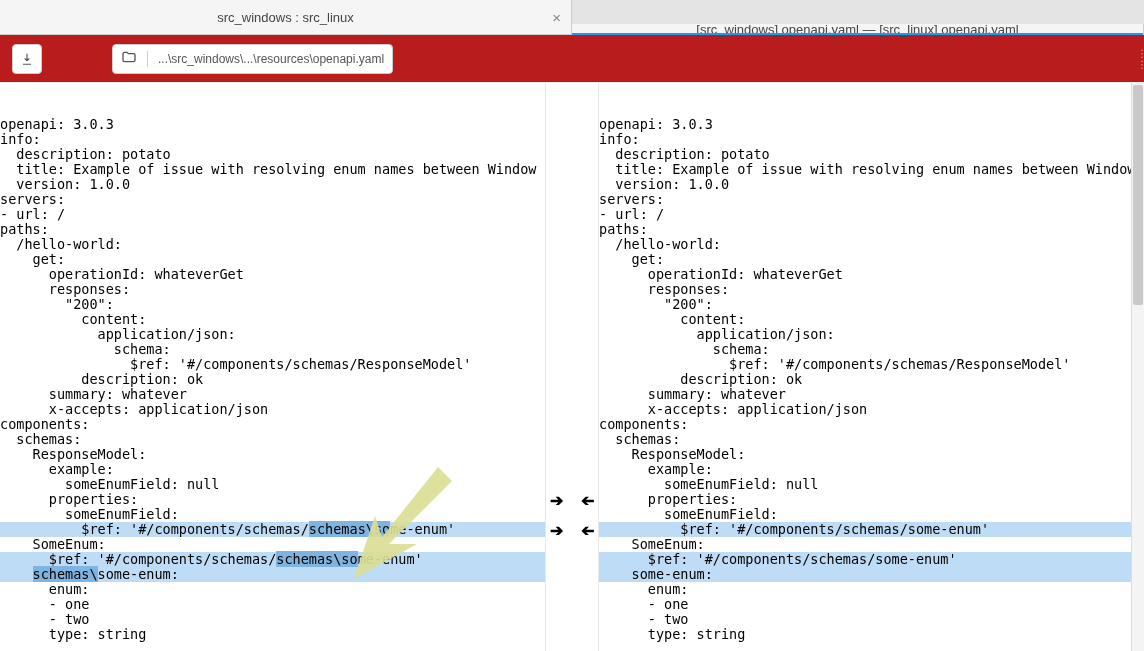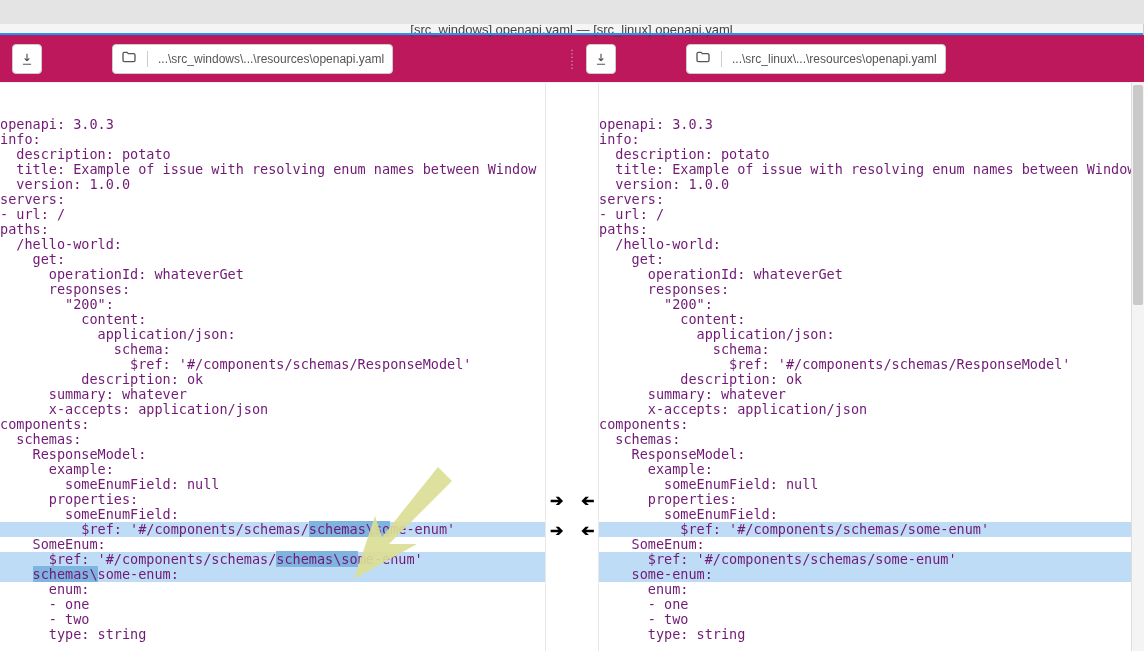--- a/index.html
+++ b/index.html
@@ -49,21 +49,21 @@
     position: absolute;
     right: 10px;
     color: #888;
     font-size: 15px;
     cursor: pointer;
   }
   .toolbar-row {
     height: 48px;
     display: flex;
     align-items: stretch;
-    background: #be185d;
+    background: #b91c1c;
     border-bottom: 1px solid #eee;
   }
   .toolbar-half {
     flex: 1;
     display: flex;
     align-items: center;
     padding: 0 12px;
     gap: 70px;
   }
   .toolbar-divider {
@@ -111,21 +111,21 @@
     overflow: hidden;
   }
   .pane {
     flex: 1;
     font-family: "Consolas", "Menlo", "DejaVu Sans Mono", monospace;
     font-size: 13.5px;
     line-height: 15px;
     white-space: pre;
     overflow: hidden;
     position: relative;
-    color: #701a75;
+    color: #000000;
   }
   .pane-inner {
     padding: 4px 0 4px 0;
   }
   .line {
     padding-left: 0;
     height: 15px;
   }
   .hl-light {
     background: #bfdcf7;
@@ -173,20 +173,24 @@
     top: 2px;
     height: 220px;
     background: #c9c9c9;
     border-radius: 2px;
   }
 </style>
 </head>
 <body>
 
 <div class="tabbar">
+  <div class="tab active-left">
+    <span>src_windows : src_linux</span>
+    <span class="tab-close">×</span>
+  </div>
   <div class="tab active-right">
     <span>[src_windows] openapi.yaml — [src_linux] openapi.yaml</span>
   </div>
 </div>
 
 <div class="toolbar-row">
   <div class="toolbar-half">
     <div class="icon-btn">
       <svg width="14" height="14" viewBox="0 0 24 24" fill="none" stroke="currentColor" stroke-width="2">
           <path d="M12 3v12m0 0l-4-4m4 4l4-4M5 21h14"></path>
@@ -196,36 +200,20 @@
       <span>
         <svg width="16" height="16" viewBox="0 0 24 24" fill="none" stroke="currentColor" stroke-width="2">
             <path d="M3 7a2 2 0 012-2h4l2 2h8a2 2 0 012 2v8a2 2 0 01-2 2H5a2 2 0 01-2-2V7z"></path>
           </svg>
       </span>
       <span class="sep-v"></span>
       <span>...\src_windows\...\resources\openapi.yaml</span>
     </div>
   </div>
   <div class="toolbar-divider">⋮<br>⋮</div>
-  <div class="toolbar-half">
-    <div class="icon-btn">
-      <svg width="14" height="14" viewBox="0 0 24 24" fill="none" stroke="currentColor" stroke-width="2">
-          <path d="M12 3v12m0 0l-4-4m4 4l4-4M5 21h14"></path>
-        </svg>
-    </div>
-    <div class="path-box">
-      <span>
-        <svg width="16" height="16" viewBox="0 0 24 24" fill="none" stroke="currentColor" stroke-width="2">
-            <path d="M3 7a2 2 0 012-2h4l2 2h8a2 2 0 012 2v8a2 2 0 01-2 2H5a2 2 0 01-2-2V7z"></path>
-          </svg>
-      </span>
-      <span class="sep-v"></span>
-      <span>...\src_linux\...\resources\openapi.yaml</span>
-    </div>
-  </div>
 </div>
 
 <div class="content-row">
   <div class="pane" id="pane-left">
     <div class="pane-inner" id="left-inner"><div class="line">openapi: 3.0.3</div><div class="line">info:</div><div class="line">  description: potato</div><div class="line">  title: Example of issue with resolving enum names between Window</div><div class="line">  version: 1.0.0</div><div class="line">servers:</div><div class="line">- url: /</div><div class="line">paths:</div><div class="line">  /hello-world:</div><div class="line">    get:</div><div class="line">      operationId: whateverGet</div><div class="line">      responses:</div><div class="line">        "200":</div><div class="line">          content:</div><div class="line">            application/json:</div><div class="line">              schema:</div><div class="line">                $ref: '#/components/schemas/ResponseModel'</div><div class="line">          description: ok</div><div class="line">      summary: whatever</div><div class="line">      x-accepts: application/json</div><div class="line">components:</div><div class="line">  schemas:</div><div class="line">    ResponseModel:</div><div class="line">      example:</div><div class="line">        someEnumField: null</div><div class="line">      properties:</div><div class="line">        someEnumField:</div><div class="line hl-light">          $ref: '#/components/schemas/<span class="inner-diff">schemas\so</span>me-enum'</div><div class="line">    SomeEnum:</div><div class="line hl-light">      $ref: '#/components/schemas/<span class="inner-diff">schemas\so</span>me-enum'</div><div class="line hl-light">    <span class="inner-diff">schemas\</span>some-enum:</div><div class="line">      enum:</div><div class="line">      - one</div><div class="line">      - two</div><div class="line">      type: string</div></div>
     <svg class="big-arrow" viewBox="0 0 100 100">
       <defs></defs>
       <g fill="#dbdd95" fill-opacity="0.92">
         <polygon points="70,10 80,20 35,65 55,65 10,90 25,45 30,60"></polygon>
       </g>

